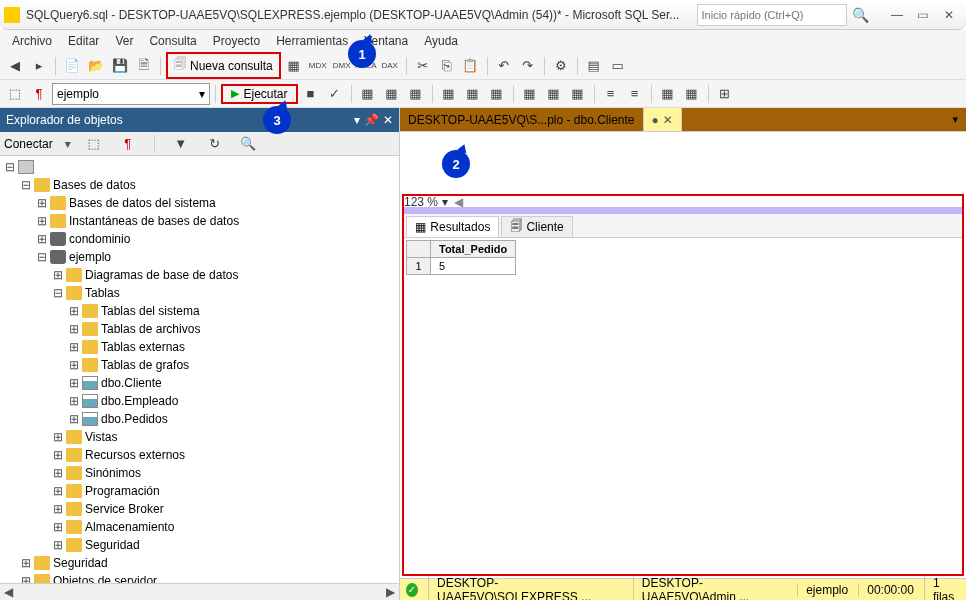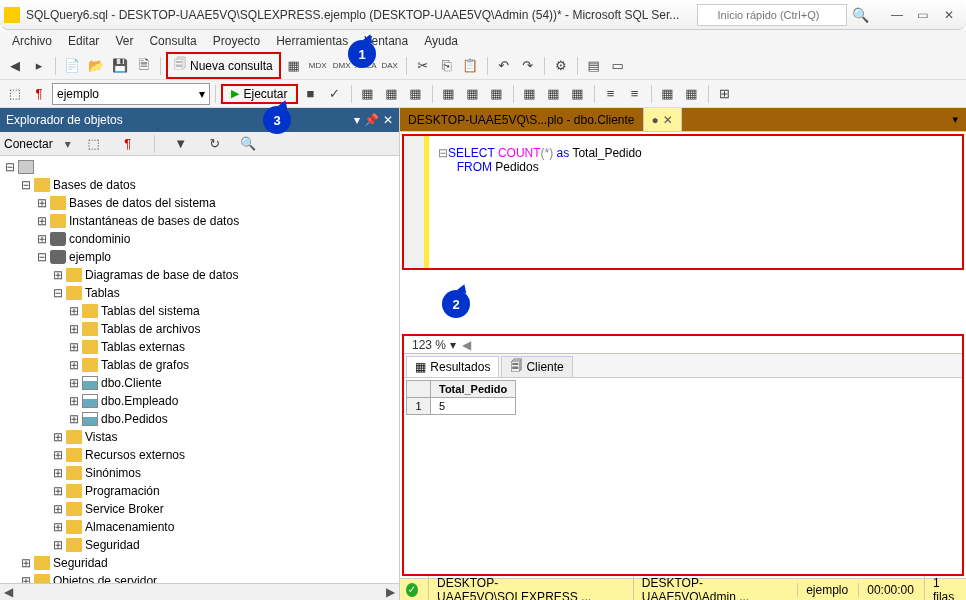--- a/index.html
+++ b/index.html
@@ -2,21 +2,21 @@
 <html><head>
 <meta charset="utf-8">
 <style>
 * { margin: 0; padding: 0; box-sizing: border-box; font-family: "Segoe UI", Tahoma, sans-serif; font-size: 12px; }
 body { background: #fff; width: 966px; height: 600px; overflow: hidden; position: relative; }
 
 .titlebar { height: 30px; background: linear-gradient(#fff, #f0f0f0); display: flex; align-items: center; padding: 0 4px; border-bottom: 1px solid #ccc; border-radius: 8px; }
 .titlebar .app-icon { width: 16px; height: 16px; background: #ffcc00; margin-right: 6px; }
 .titlebar .title { flex: 0 0 auto; color: #333; font-size: 12px; white-space: nowrap; overflow: hidden; }
 .titlebar .search { margin-left: auto; display: flex; align-items: center; }
-.titlebar .search input { width: 150px; height: 22px; border: 1px solid #ccc; padding: 0 20px; font-size: 11px; }
+.titlebar .search input { width: 150px; height: 22px; border: 1px solid #ccc; padding: 0 4px; font-size: 11px; }
 .titlebar .search .mag { padding: 0 6px; color: #555; font-size: 14px; }
 .titlebar .wbtns { display: flex; margin-left: 8px; }
 .titlebar .wbtn { width: 26px; height: 22px; text-align: center; line-height: 22px; color: #555; }
 
 .menubar { height: 22px; background: #f5f5f5; display: flex; align-items: center; padding: 0 4px; }
 .menubar span { padding: 2px 8px; color: #333; }
 
 .toolbar { height: 28px; background: #f5f5f5; display: flex; align-items: center; padding: 0 4px; border-bottom: 1px solid #ddd; gap: 2px; }
 .tbtn { width: 22px; height: 22px; display: inline-flex; align-items: center; justify-content: center; color: #444; font-size: 13px; }
 .tsep { width: 1px; height: 18px; background: #ccc; margin: 0 3px; }
@@ -59,21 +59,21 @@
 .code .gutter { position: absolute; left: 0; top: 0; bottom: 0; width: 20px; background: #f0f0f0; }
 .code .bar { position: absolute; left: 20px; top: 0; bottom: 0; width: 5px; background: #ffeb3b; }
 .code .txt { margin-left: 30px; }
 .kw { color: #0000ff; }
 .fn { color: #ff00ff; }
 .op { color: #888; }
 
 .midspace { height: 60px; position: relative; }
 
 .resultswrap { border: 2px solid #d00; margin: 2px; flex: 1; display: flex; flex-direction: column; }
-.zoombar { height: 18px; background: #fff; border-bottom: 1px solid #c4b5fd; font-size: 10px; padding: 0 8px; color: #333; display: flex; align-items: center; }
+.zoombar { height: 18px; background: #fff; border-bottom: 7px solid #c4b5fd; font-size: 10px; padding: 0 0; color: #333; display: flex; align-items: center; }
 .rtabs { height: 24px; display: flex; border-bottom: 1px solid #ccc; background: #f5f5f5; }
 .rtab { padding: 3px 8px; display: flex; align-items: center; gap: 4px; background: #fff; border: 1px solid #ccc; border-bottom: none; margin-top: 2px; margin-left: 2px; }
 .rtab.inactive { background: #eee; }
 .rgrid { padding: 2px; }
 .rgrid table { border-collapse: collapse; }
 .rgrid th, .rgrid td { border: 1px solid #aaa; padding: 2px 8px; font-size: 11px; text-align: left; }
 .rgrid th { background: #f0f0f0; }
 .rgrid .rownum { background: #f0f0f0; width: 24px; text-align: center; }
 
 .statusbar { height: 22px; background: #fff59d; display: flex; align-items: center; padding: 0 6px; gap: 10px; font-size: 11px; border-top: 1px solid #ccc; }
@@ -338,30 +338,20 @@
         <span>DESKTOP-UAAE5VQ\S...plo - dbo.Cliente</span>
       </div>
       <div class="tab active">
         <span class="dot">●</span>
         <span class="cls">✕</span>
       </div>
       <div style="flex:1"></div>
       <div class="tab" style="border:none;background:transparent">▾</div>
     </div>
 
-    <div class="codewrap">
-      <div class="code">
-        <div class="gutter"></div>
-        <div class="bar"></div>
-        <div class="txt">
-          <span style="color:#888;margin-left:-12px">⊟</span><span class="kw">SELECT</span> <span class="fn">COUNT</span><span class="op">(*)</span> <span class="kw">as</span> <span>Total_Pedido</span><br>
-          &nbsp;&nbsp;<span class="kw">FROM</span> <span>Pedidos</span>
-        </div>
-      </div>
-    </div>
 
     <div class="midspace">
       <div class="callout" style="top:18px; left:42px">2</div>
     </div>
 
     <div class="resultswrap">
       <div class="zoombar">
         <span>123 %</span>
         <span style="margin-left:4px">▾</span>
         <span style="margin-left:6px;color:#888">◀</span>

